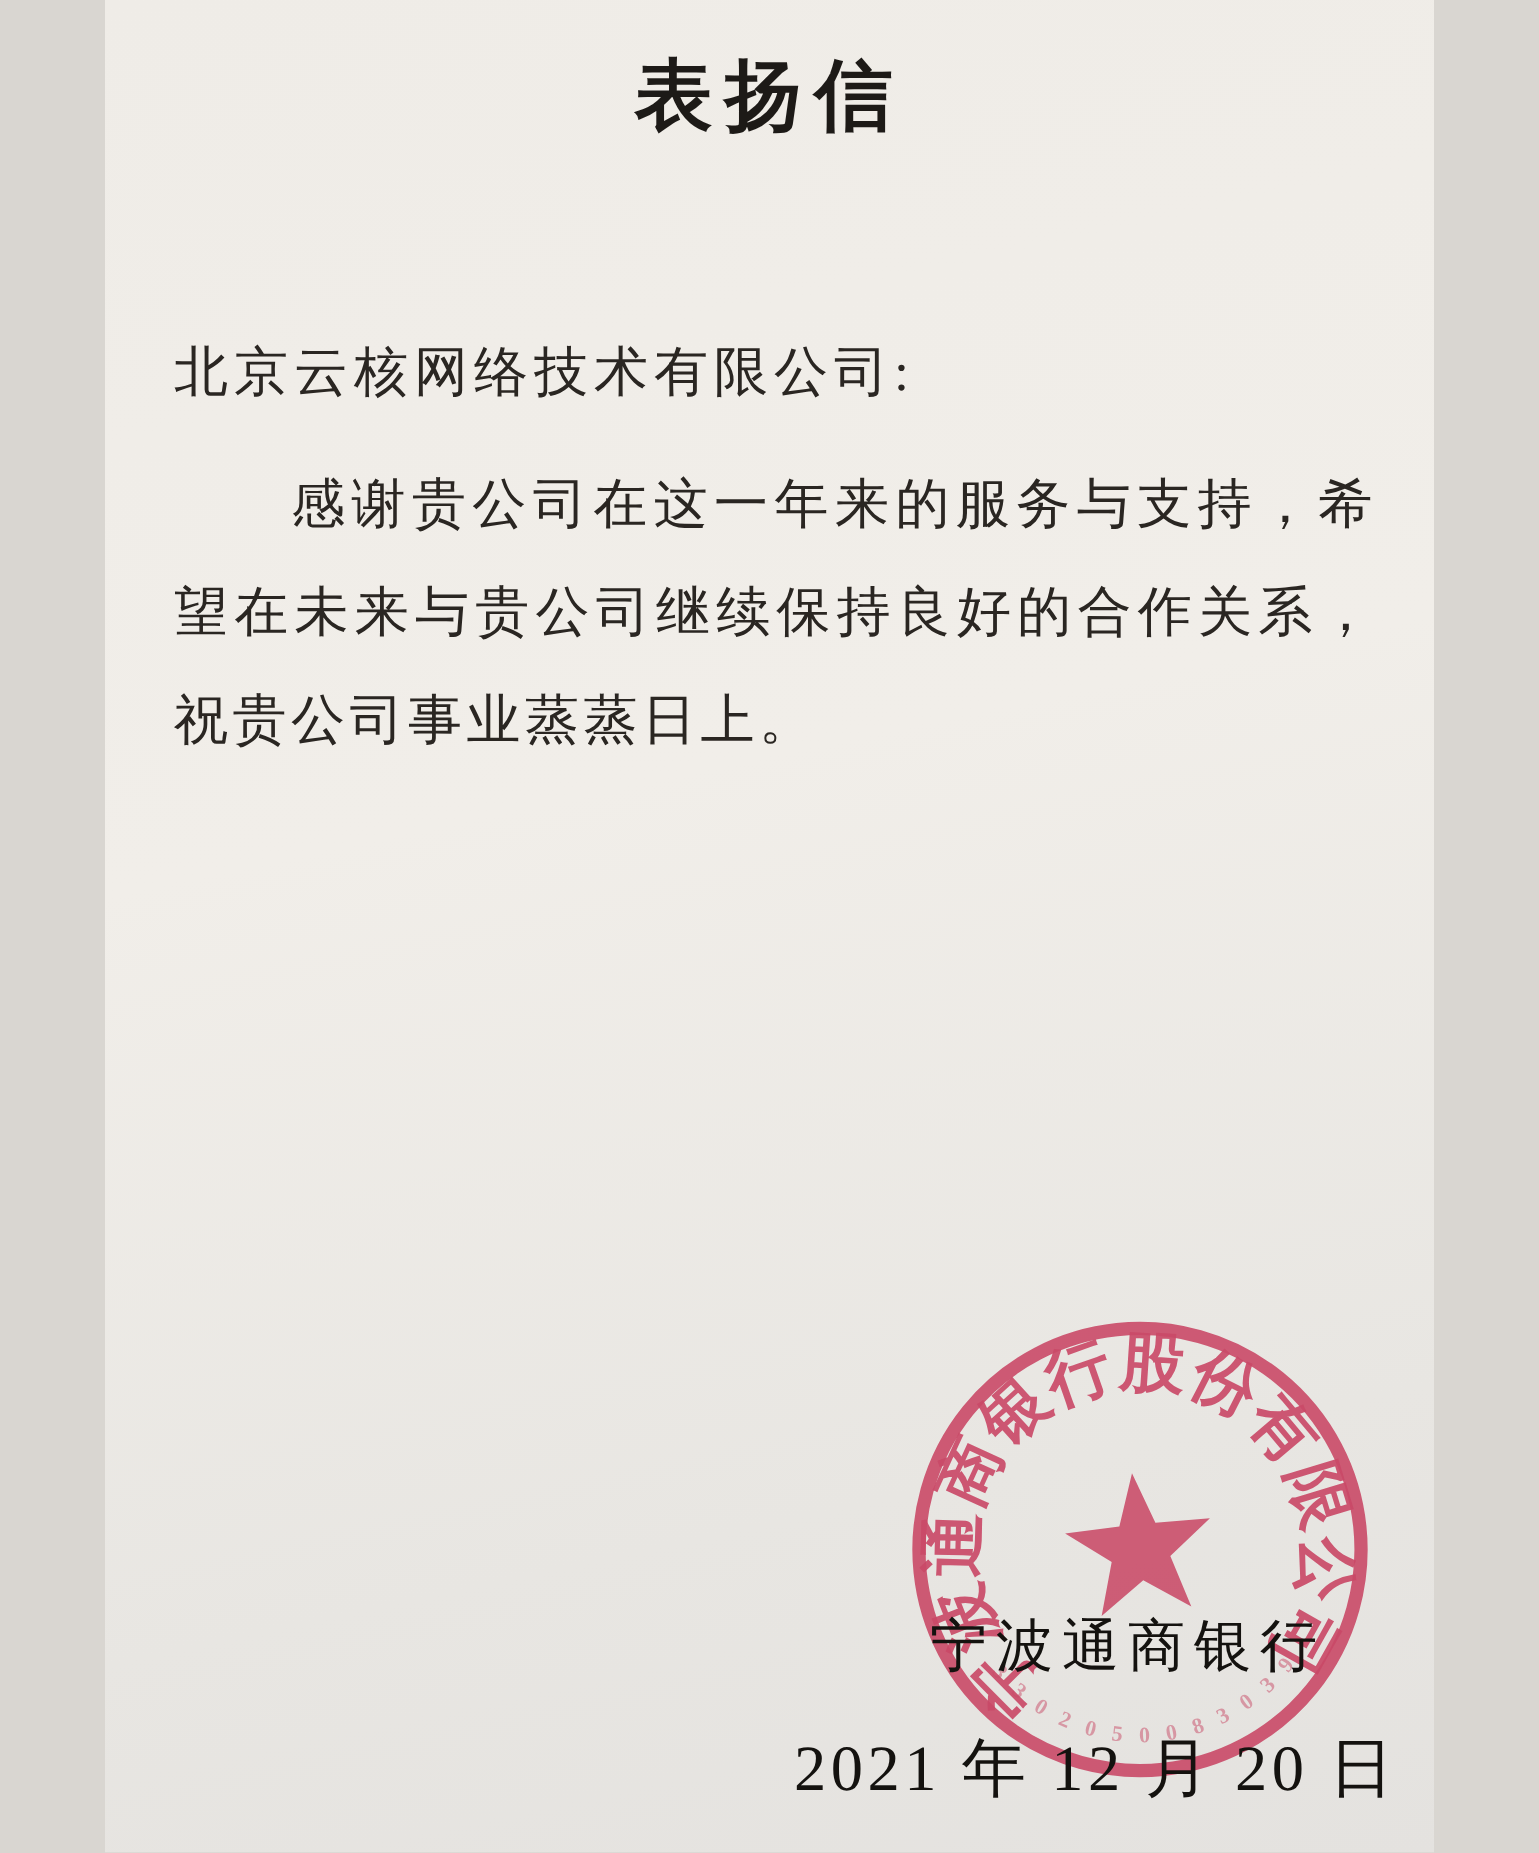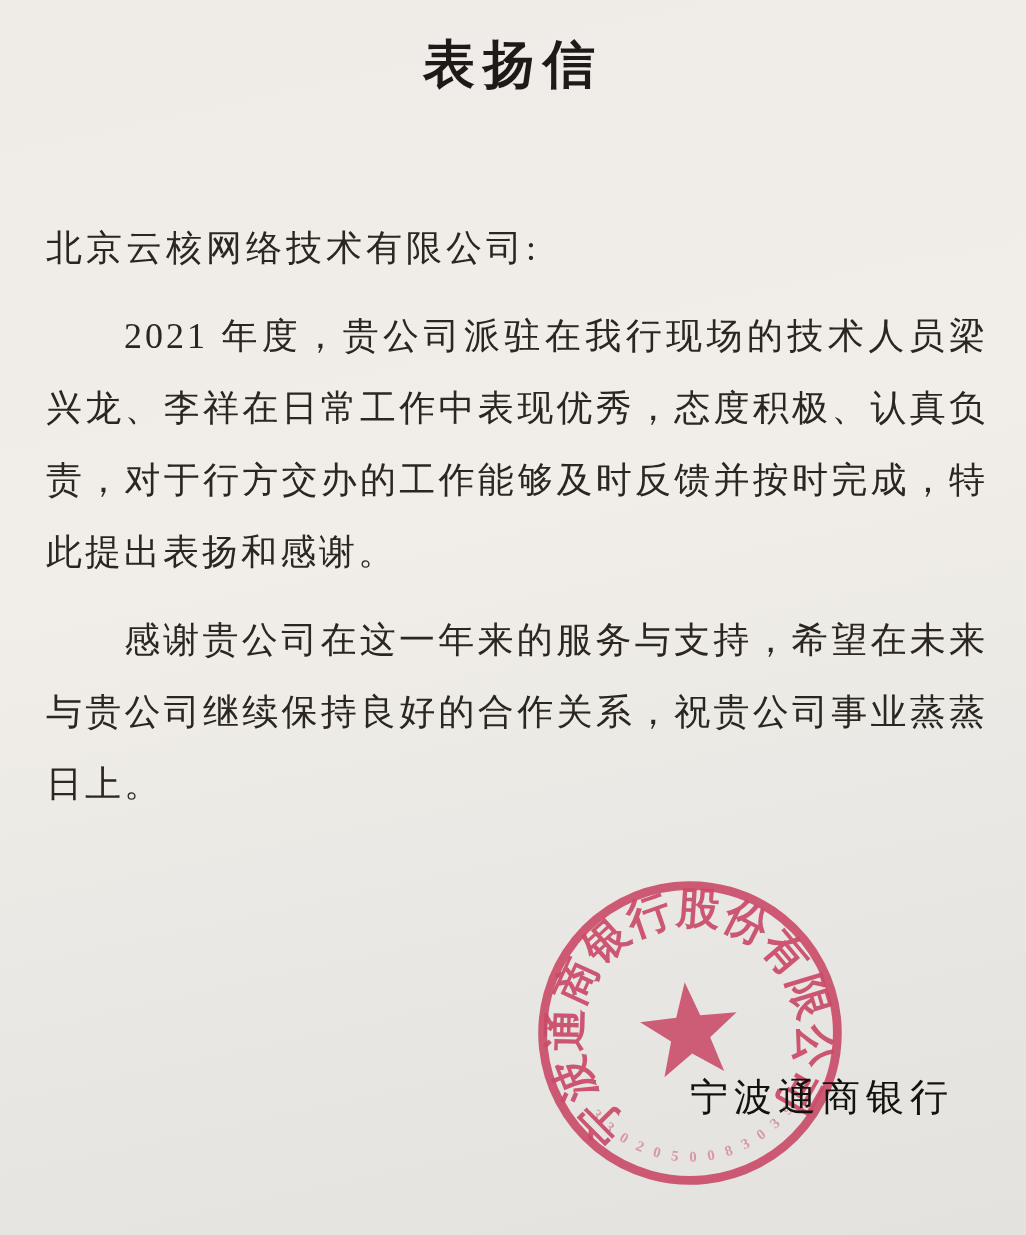--- a/index.html
+++ b/index.html
@@ -2,21 +2,21 @@
 <html><head>
 <meta charset="utf-8">
 <style>
   html,body{margin:0;padding:0;}
   body{
     background:#d9d6d1;
     font-family:"Liberation Serif","DejaVu Serif",serif;
   }
   .page{
     position:relative;
-    width:1026px;height:1235px;
+    width:886px;height:1235px;
     margin:0 auto;
     overflow:hidden;
     background:linear-gradient(168deg,#efece7 0%,#f1eee9 42%,#e8e6e2 78%,#e4e2df 100%);
     color:#2a2622;
   }
   .title{
     margin:30px 0 0 0;
     text-align:center;
     font-size:52px;
     font-weight:700;
@@ -68,34 +68,34 @@
 </style>
 </head>
 <body>
 
 <div class="page">
 
   <h1 class="title">表扬信</h1>
 
   <div class="content">
     <p class="salutation">北京云核网络技术有限公司:</p>
-    <p class="para">2021 年度，贵公司派驻在我行现场的技术人员梁兴龙、李祥在日常工作中表现优秀，态度积极、认真负责，对于行方交办的工作能够及时反馈并按时完成，特此提出表扬和感谢。</p>
     <p class="para">感谢贵公司在这一年来的服务与支持，希望在未来与贵公司继续保持良好的合作关系，祝贵公司事业蒸蒸日上。</p>
   </div>
 
   <svg class="stamp" viewBox="0 0 340 340" xmlns="http://www.w3.org/2000/svg">
     <defs>
       <path id="ringPath" d="M 98.0 255.8 A 112 112 0 1 1 242.0 255.8" fill="none"></path>
       <path id="serialPath" d="M 56.6 235.5 A 131 131 0 0 0 283.4 235.5" fill="none"></path>
     </defs>
     <circle cx="170" cy="170" r="150" fill="none" stroke="#c42f52" stroke-width="9" stroke-opacity="0.9"></circle>
     <polygon points="170,118 182.3,153 219.4,153.9 190,176.5 200.6,212.1 170,191 139.4,212.1 150,176.5 120.6,153.9 157.7,153" fill="#c42f52" fill-opacity="0.88"></polygon>
     <text class="seal-text" font-size="44" fill="#c42f52" fill-opacity="0.92">
       <textPath href="#ringPath" startOffset="0" textLength="540">宁波通商银行股份有限公司</textPath>
     </text>
     <text class="seal-text" font-size="15" letter-spacing="3" fill="#c42f52" fill-opacity="0.5">
       <textPath href="#serialPath" startOffset="8" textLength="240">3302050083039</textPath>
     </text>
   </svg>
 
   <div class="signature">宁波通商银行</div>
+  <div class="date">2021 年 12 月 20 日</div>
 
 </div>
 
 </body></html>

